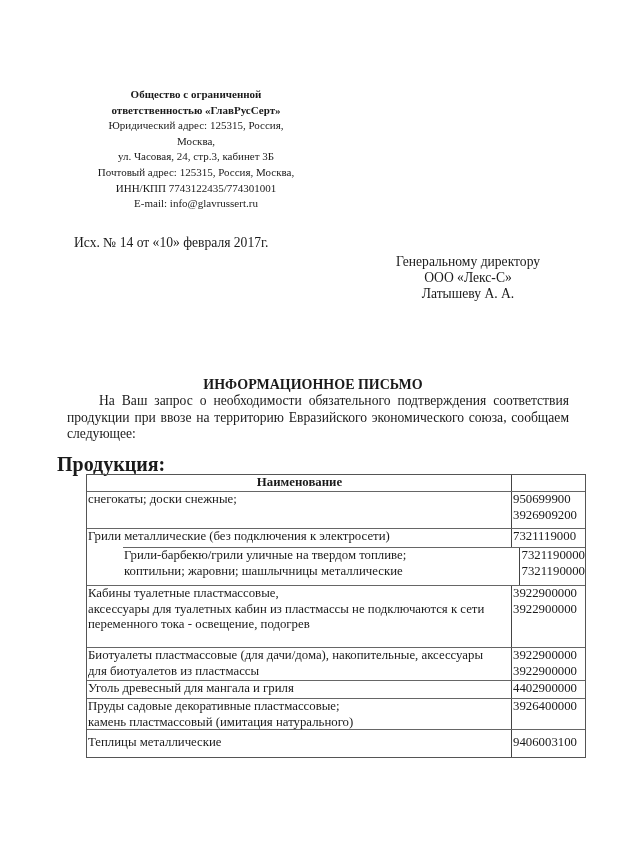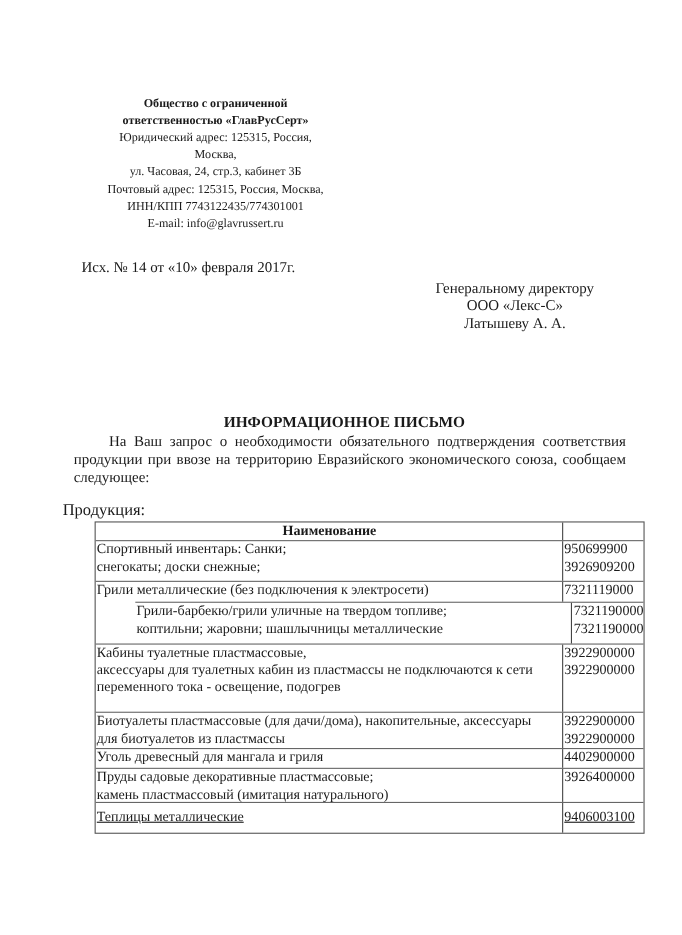--- a/index.html
+++ b/index.html
@@ -62,22 +62,22 @@
       width: 502px;
       font-size: 13.6px;
       line-height: 16.5px;
       text-align: justify;
       text-indent: 32px;
     }
 
     .products-label {
       left: 57px;
       top: 456px;
-      font-weight: normal;
-      font-size: 15px;
+      font-weight: bold;
+      font-size: 20px;
       line-height: 16px;
     }
 
     
     .tbl {
       left: 86px;
       top: 474px;
       width: 500px;
       border: 1px solid #555;
       box-sizing: border-box;
@@ -138,21 +138,20 @@
 <div class="abs products-label">Продукция:</div>
 
 <div class="abs tbl">
   <div class="row header" style="height:16px;">
     <div class="cell-name">Наименование</div>
     <div class="cell-code"></div>
   </div>
 
   <div class="row" style="height:37px;">
     <div class="cell-name">
-      <span class="line">Спортивный инвентарь: Санки;</span>
       <span class="line">снегокаты; доски снежные;</span>
     </div>
     <div class="cell-code">
       <span class="line">950699900</span>
       <span class="line">3926909200</span>
     </div>
   </div>
 
   <div class="row" style="height:19px;">
     <div class="cell-name">
@@ -210,21 +209,21 @@
   <div class="row" style="height:31px;">
     <div class="cell-name">
       <span class="line">Пруды садовые декоративные пластмассовые;</span>
       <span class="line">камень пластмассовый (имитация натурального)</span>
     </div>
     <div class="cell-code">
       <span class="line">3926400000</span>
     </div>
   </div>
 
-  <div class="row" style="height:28px;text-decoration:underline;">
+  <div class="row" style="height:28px;">
     <div class="cell-name" style="padding-top:5px;">
       <span class="line">Теплицы металлические</span>
     </div>
     <div class="cell-code" style="padding-top:5px;">
       <span class="line">9406003100</span>
     </div>
   </div>
 </div>
 
 </body></html>

